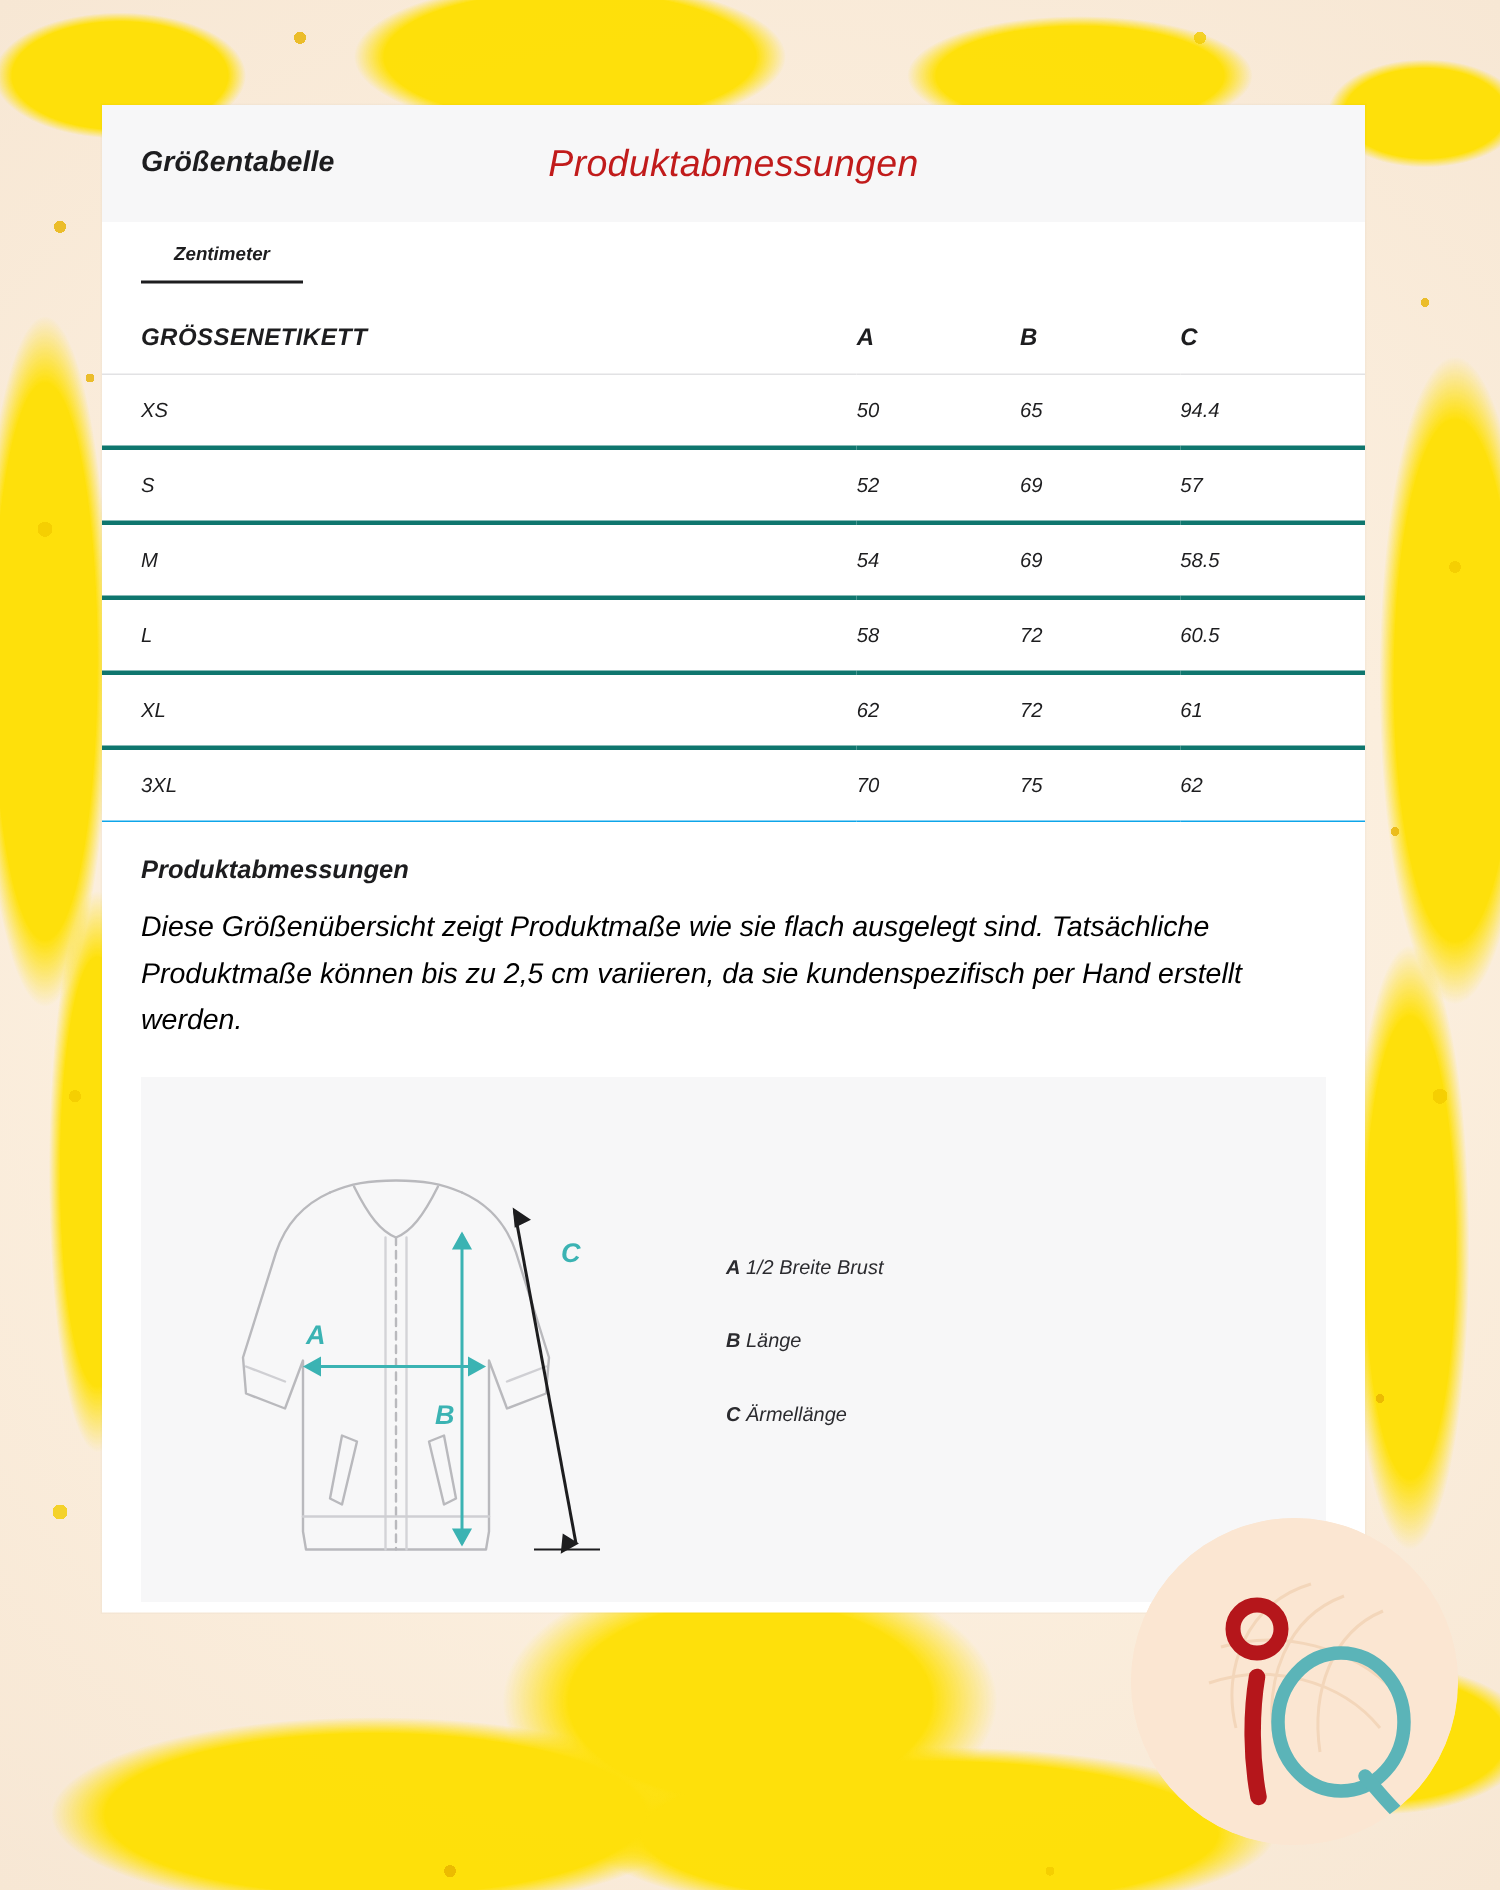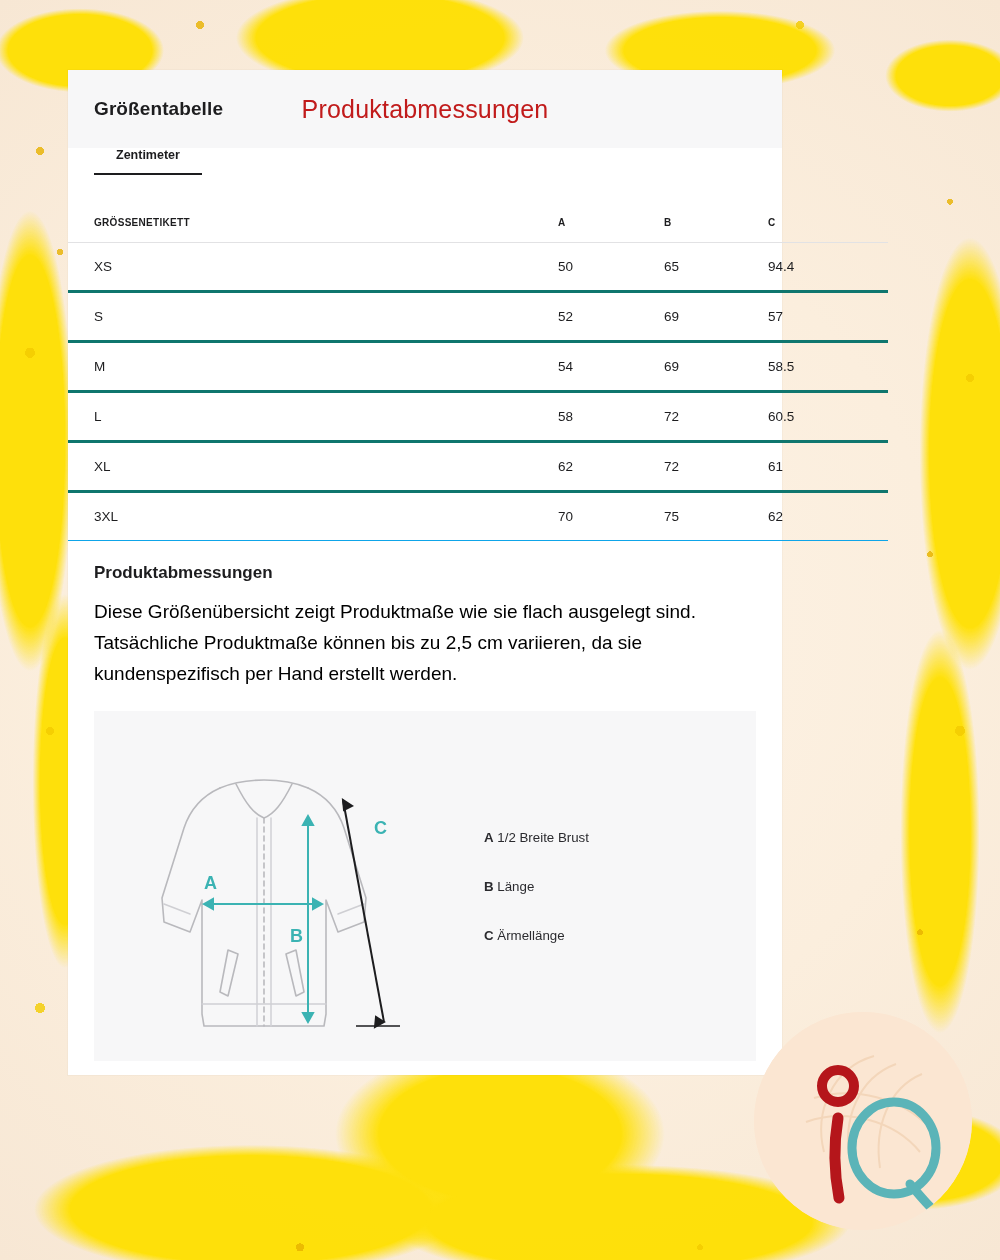--- a/index.html
+++ b/index.html
@@ -62,23 +62,24 @@
       radial-gradient(circle 4px at 80% 2%, #f3cc00 0 100%, transparent 0),
       radial-gradient(circle 4px at 30% 99%, #e8b200 0 100%, transparent 0),
       radial-gradient(circle 3px at 70% 99%, #f3cc00 0 100%, transparent 0);
     opacity: .8;
   }
 
   
   .card {
     position: absolute;
     left: 68px; top: 70px;
-    width: 714px; height: 1005px;
+    width: 842px; height: 1005px;
     background: #ffffff;
     box-shadow: 0 0 0 1px rgba(0,0,0,.02);
+    font-style: italic;
   }
 
   .card-header {
     height: 78px;
     background: #f7f7f8;
     display: flex;
     align-items: center;
     padding: 0 26px;
     position: relative;
   }
@@ -96,21 +97,21 @@
     color: #c11b1b;
     font-weight: normal;
     letter-spacing: .2px;
   }
 
   
   .tabs {
     display: flex;
     padding: 0 26px;
     height: 55px;
-    align-items: flex-start;
+    align-items: center;
     background: #fff;
   }
   .tab {
     font-size: 12.5px;
     font-weight: bold;
     color: #1d1d1f;
     padding: 0 22px 11px 22px;
     border-bottom: 2.5px solid #1d1d1f;
     cursor: pointer;
   }
@@ -123,21 +124,21 @@
   }
   table.size-table th, table.size-table td {
     text-align: left;
     font-size: 13.5px;
     color: #1d1d1f;
   }
   table.size-table thead th {
     font-weight: bold;
     padding: 14px 0 14px 0;
     border-bottom: 1px solid #e2e2e4;
-    font-size: 10px;
+    font-size: 16px;
     letter-spacing: .3px;
   }
   table.size-table tbody td {
     padding: 16px 0 16px 0;
     border-bottom: 3px solid #0f766e;
     font-weight: normal;
   }
   table.size-table tbody tr:last-child td { border-bottom: 1px solid #0ea5e9; }
   .col-label { width: 490px; padding-left: 26px !important; }
   .col-a { width: 106px; }

